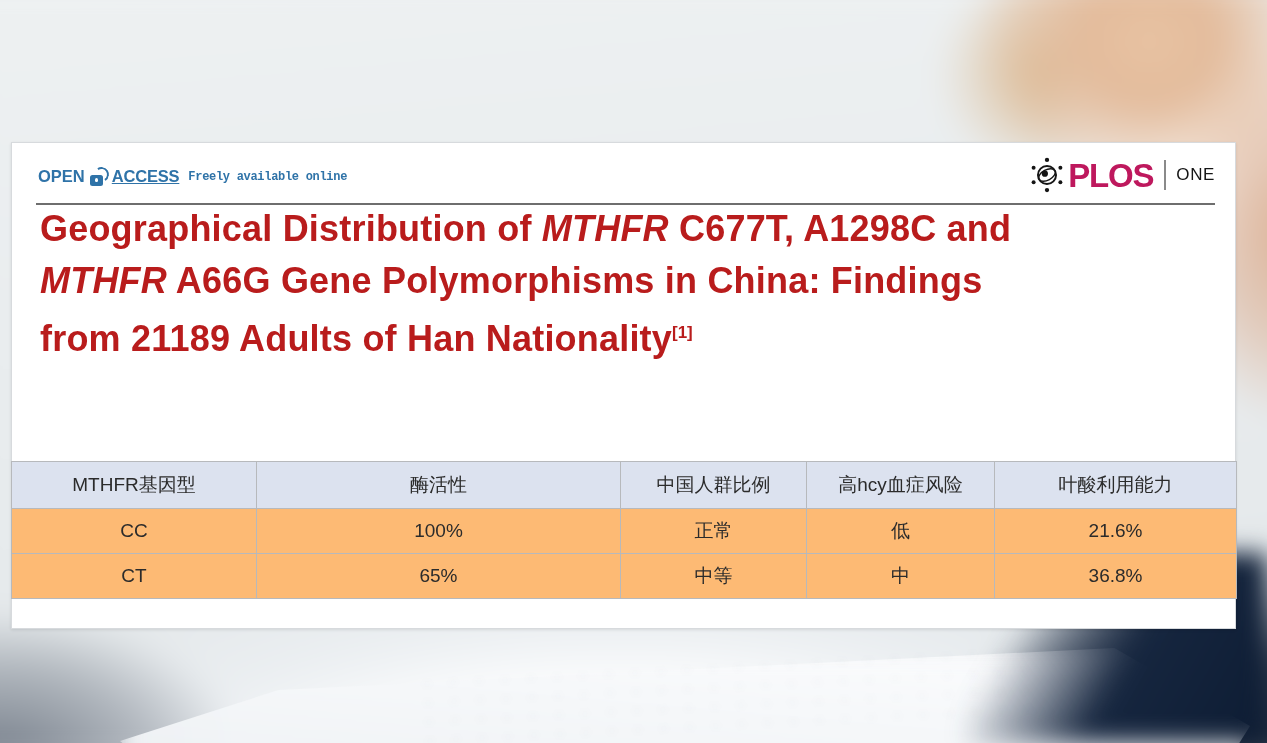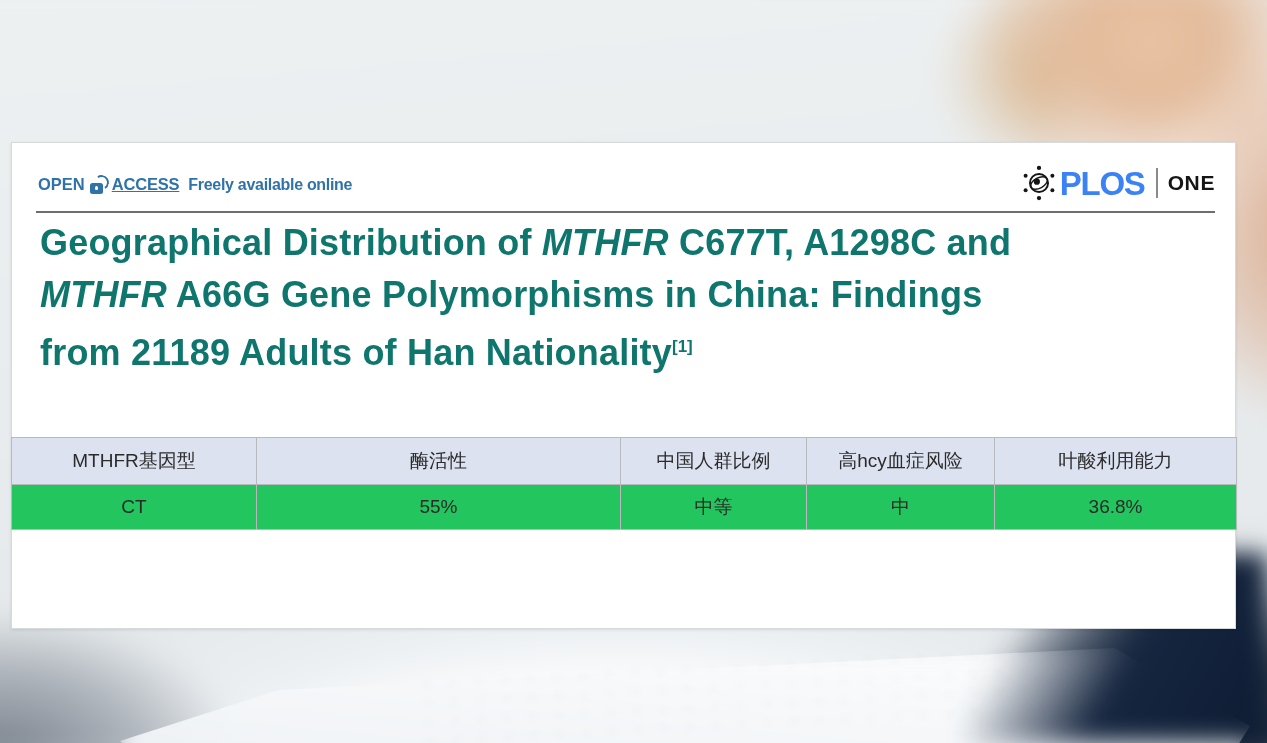--- a/index.html
+++ b/index.html
@@ -88,42 +88,42 @@
     background: #ffffff;
     border: 1px solid #d7dadd;
     box-sizing: border-box;
     box-shadow: 0 1px 3px rgba(0,0,0,0.10);
   }
 
   
   .masthead {
     position: relative;
     height: 46px;
-    padding: 6px 18px 0 20px;
-    margin-top: 8px;
+    padding: 0 18px 0 20px;
   }
 
   .oa-line {
     position: absolute;
     left: 26px;
     top: 24px;
     display: flex;
     align-items: center;
     white-space: nowrap;
     color: #2f73a8;
     font-weight: bold;
     font-size: 16.5px;
     letter-spacing: -0.2px;
   }
   .oa-open { letter-spacing: 0px; }
   .oa-access { margin-left: 3px; text-decoration: underline; }
   .oa-freely {
     margin-left: 9px;
-    font-size: 16px;
+    font-size: 12px;
     letter-spacing: -0.3px;
+    font-family: Liberation Mono, monospace;
   }
 
   .lock-icon {
     display: inline-block;
     position: relative;
     width: 16px;
     height: 19px;
     margin: 0 3px 0 5px;
     vertical-align: middle;
   }
@@ -169,50 +169,50 @@
   }
   .plos-mark {
     width: 38px;
     height: 38px;
     margin-right: 2px;
   }
   .plos-word {
     font-size: 33px;
     font-weight: bold;
     letter-spacing: -1.2px;
-    color: #3b82f6;
+    color: #be185d;
     line-height: 1;
     text-align: center;
   }
   .plos-divider {
     width: 2px;
     height: 30px;
     background: #8a8a8a;
     margin: 0 10px 0 11px;
   }
   .plos-one {
-    font-size: 21px;
-    font-weight: bold;
+    font-size: 17px;
+    font-weight: normal;
     letter-spacing: 0.6px;
     color: #151515;
   }
 
   .masthead-rule {
     position: absolute;
     left: 24px;
     right: 20px;
     top: 60px;
     height: 2px;
     background: #6e6e6e;
   }
 
   
   .title-block {
     padding: 14px 22px 0 28px;
-    color: #0f766e;
+    color: #b91c1c;
     font-weight: bold;
     font-size: 36px;
     line-height: 52px;
     letter-spacing: 0.2px;
     font-stretch: condensed;
   }
   .title-block em {
     font-style: italic;
   }
   .title-ref {
@@ -226,21 +226,22 @@
   .table-wrap {
     position: absolute;
     left: 11px;
     top: 437px;
     width: 1225px;
   }
   table.geno {
     border-collapse: collapse;
     width: 1225px;
     table-layout: fixed;
-    background: #22c55e;
+    background: #fdba74;
+    margin-top: 24px;
   }
   table.geno th, table.geno td {
     border: 1px solid #b7b9bc;
     text-align: center;
     color: #2b2b2b;
     font-size: 19px;
     font-weight: normal;
     padding: 0;
     height: 44px;
     vertical-align: middle;
@@ -325,22 +326,29 @@
         <tr>
           <th>MTHFR基因型</th>
           <th>酶活性</th>
           <th>中国人群比例</th>
           <th>高hcy血症风险</th>
           <th>叶酸利用能力</th>
         </tr>
       </thead>
       <tbody>
         <tr>
+          <td>CC</td>
+          <td>100%</td>
+          <td>正常</td>
+          <td>低</td>
+          <td>21.6%</td>
+        </tr>
+        <tr>
           <td>CT</td>
-          <td>55%</td>
+          <td>65%</td>
           <td>中等</td>
           <td>中</td>
           <td>36.8%</td>
         </tr>
       </tbody>
     </table>
   </div>
 
 </div>
 

